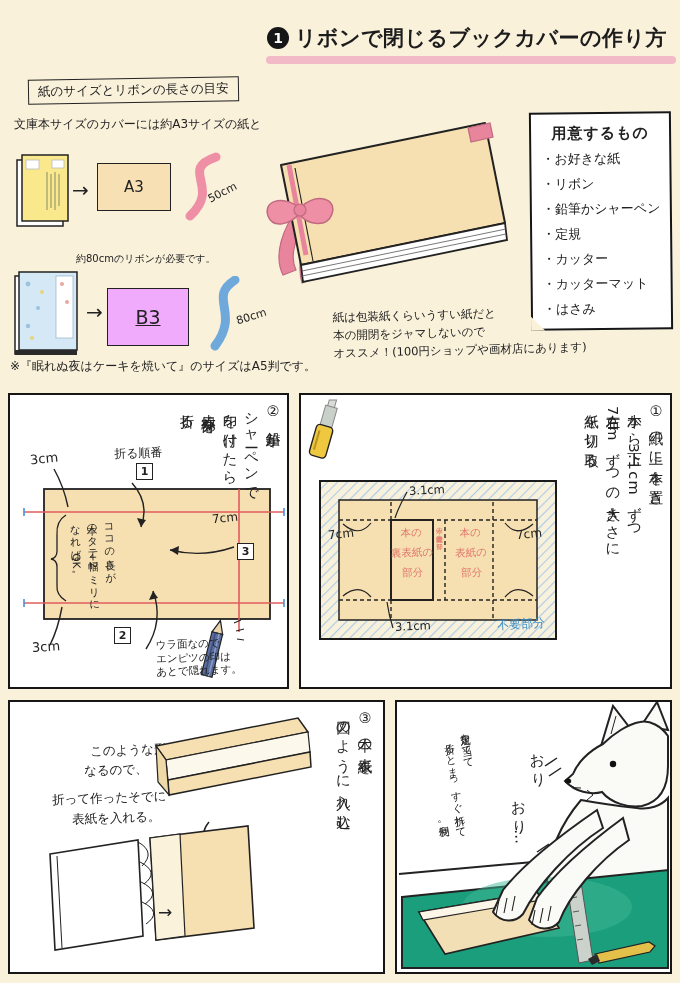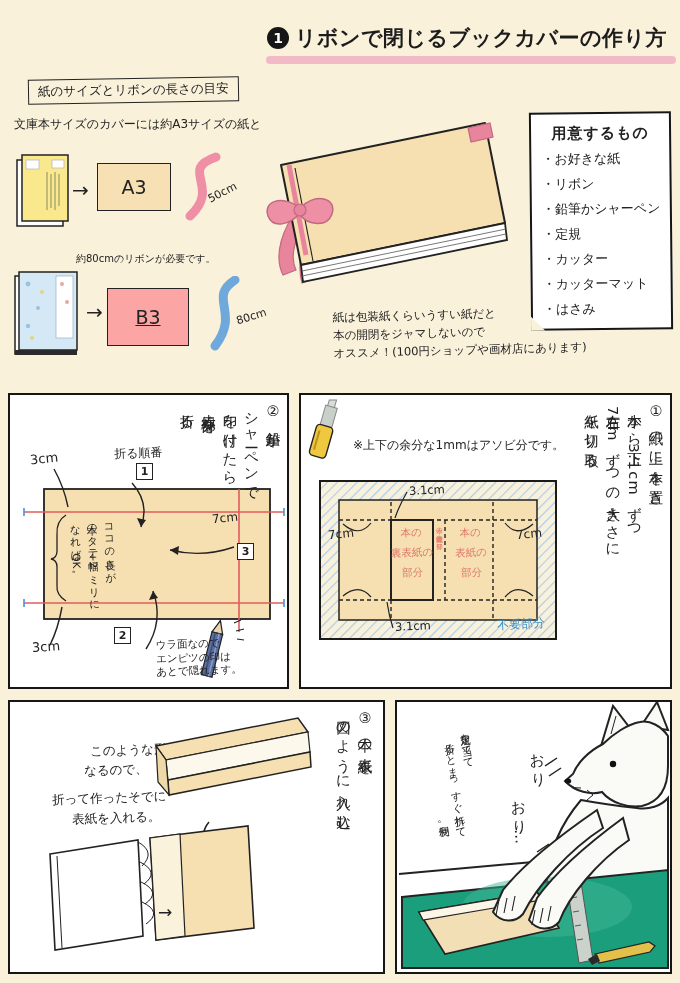--- a/index.html
+++ b/index.html
@@ -46,21 +46,21 @@
     <rect x="38" y="8" width="12" height="8" fill="#fff" stroke="#bbb" stroke-width=".8"></rect>
     <g stroke="#8a8a6a" stroke-width="1">
         <line x1="33" y1="20" x2="33" y2="58"></line>
         <line x1="37" y1="22" x2="37" y2="56"></line>
         <line x1="41" y1="20" x2="41" y2="58"></line>
         <line x1="45" y1="22" x2="45" y2="54"></line>
       </g>
   </svg>
   <div class="abs" style="left:72px;top:178px;font-size:20px;">→</div>
   <div class="abs" style="left:97px;top:163px;width:72px;height:46px;background:#F7E0B4;border:1.6px solid #222;
-       display:flex;align-items:center;justify-content:center;font-size:19px;">A3</div>
+       display:flex;align-items:center;justify-content:center;font-size:15px;">A3</div>
   <svg class="abs" style="left:172px;top:152px;" width="56" height="70" viewBox="0 0 56 70">
     <path d="M44,5 C6,18 50,34 18,64" fill="none" stroke="#EE8FA5" stroke-width="9" stroke-linecap="round"></path>
   </svg>
   <div class="abs" style="left:207px;top:186px;font-size:11px;transform:rotate(-28deg);">50cm</div>
 
   <div class="abs" style="left:76px;top:252px;font-size:10px;">約80cmのリボンが必要です。</div>
 
   <svg class="abs" style="left:12px;top:268px;" width="72" height="90" viewBox="0 0 72 90">
     <rect x="3" y="8" width="58" height="78" fill="#fff" stroke="#222" stroke-width="1.5"></rect>
     <rect x="7" y="4" width="58" height="78" fill="#D4E8F6" stroke="#222" stroke-width="1.5"></rect>
@@ -74,27 +74,28 @@
         <circle cx="26" cy="40" r="2"></circle>
         <circle cx="16" cy="58" r="2.2"></circle>
       </g>
     <g fill="#E8D27A">
         <circle cx="30" cy="24" r="2"></circle>
         <circle cx="20" cy="70" r="2"></circle>
       </g>
     <rect x="3" y="82" width="62" height="5" fill="#2a2a2a"></rect>
   </svg>
   <div class="abs" style="left:86px;top:300px;font-size:20px;">→</div>
-  <div class="abs" style="left:107px;top:288px;width:80px;height:56px;background:#fca5a5;border:1.6px solid #222;
+  <div class="abs" style="left:107px;top:288px;width:80px;height:56px;background:#f0abfc;border:1.6px solid #222;
        display:flex;align-items:center;justify-content:center;font-size:19px;text-decoration:underline;">B3</div>
   <svg class="abs" style="left:205px;top:276px;" width="42" height="76" viewBox="0 0 42 76">
     <path d="M30,4 C2,22 36,36 10,70" fill="none" stroke="#6FA9DC" stroke-width="9" stroke-linecap="round"></path>
   </svg>
   <div class="abs" style="left:236px;top:310px;font-size:11px;transform:rotate(-18deg);">80cm</div>
 
+  <div class="abs" style="left:10px;top:358px;font-size:12px;">※『眠れぬ夜はケーキを焼いて』のサイズはA5判です。</div>
 
   <svg class="abs" style="left:243px;top:103px;" width="284" height="215" viewBox="0 0 284 215">
     <path d="M55,105 C40,125 30,152 40,172 L53,167 C45,150 56,128 67,112 Z" fill="#E8849B" stroke="#C06A80" stroke-width="1.2"></path>
     <path d="M62,112 C62,136 53,162 59,180 L72,175 C67,156 76,132 76,116 Z" fill="#EE8FA5" stroke="#C06A80" stroke-width="1.2"></path>
     <polygon points="38,62 242,20 262,120 58,162" fill="#F6E0B2" stroke="#222" stroke-width="2" stroke-linejoin="round"></polygon>
     <polygon points="58,162 262,120 264,137 60,179" fill="#FFFFFF" stroke="#222" stroke-width="1.8"></polygon>
     <path d="M59,168 L263,126 M59,173 L263,131" stroke="#555" stroke-width=".8" fill="none"></path>
     <line x1="52" y1="65" x2="70" y2="158" stroke="#222" stroke-width="1.1"></line>
     <line x1="46" y1="62" x2="63" y2="152" stroke="#E8849B" stroke-width="5"></line>
     <polygon points="225,25 247,20 250,34 228,39" fill="#E8849B" stroke="#C06A80" stroke-width="1.2"></polygon>
@@ -191,21 +192,20 @@
 
   <section class="panel" style="left:299px;top:393px;width:373px;height:296px;">
     <svg class="abs" style="left:6px;top:2px;" width="44" height="66" viewBox="0 0 44 66">
       <g transform="rotate(16 22 33)">
         <polygon points="14,4 21,2 21,12 14,14" fill="#D9DCD9" stroke="#888" stroke-width="1"></polygon>
         <rect x="12" y="10" width="12" height="24" fill="#C9CFC9" stroke="#888" stroke-width="1"></rect>
         <rect x="9" y="30" width="17" height="32" rx="4" fill="#EFC83F" stroke="#222" stroke-width="1.4"></rect>
         <line x1="13" y1="36" x2="13" y2="56" stroke="#B89420" stroke-width="2"></line>
       </g>
     </svg>
-    <div class="abs" style="left:52px;top:42px;font-size:12px;">※上下の余分な1mmはアソビ分です。</div>
 
     <svg class="abs" style="left:18px;top:85px;" width="238" height="160" viewBox="0 0 238 160">
       <defs>
         <pattern id="hatch" width="7" height="7" patternTransform="rotate(45)" patternUnits="userSpaceOnUse">
           <rect width="7" height="7" fill="#F8F1DC"></rect>
           <line x1="0" y1="0" x2="0" y2="7" stroke="#AECBE8" stroke-width="2.2"></line>
         </pattern>
       </defs>
       <rect x="1" y="1" width="236" height="158" fill="url(#hatch)" stroke="#1a1a1a" stroke-width="2"></rect>
       <rect x="20" y="20" width="198" height="120" fill="#F6E0B2" stroke="#222" stroke-width="1.5"></rect>

